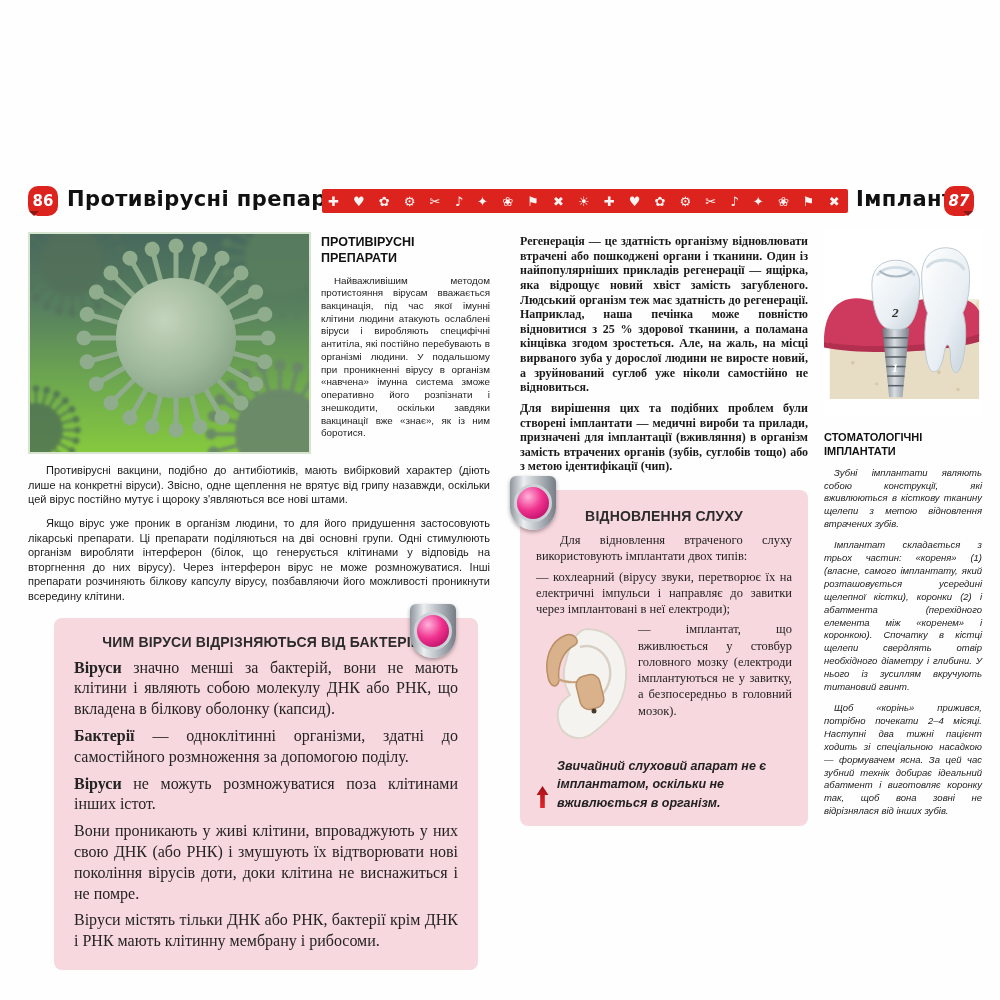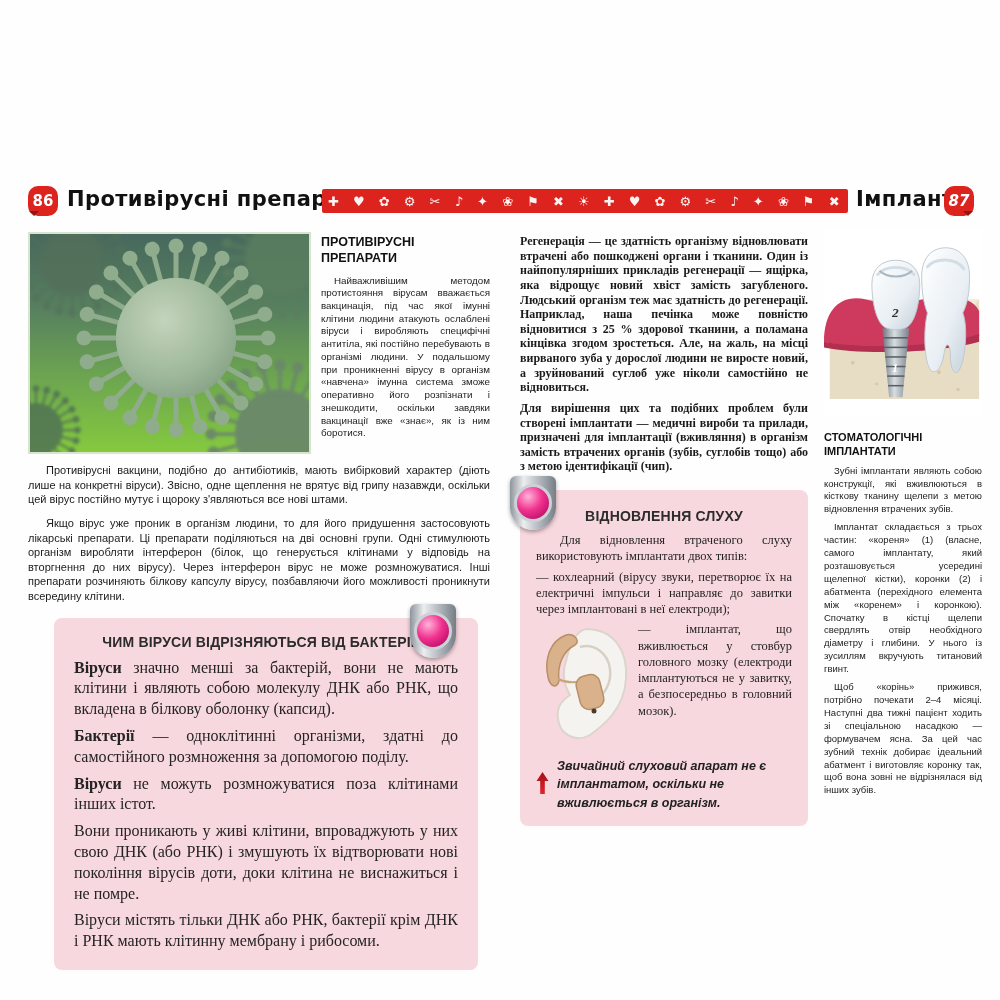--- a/index.html
+++ b/index.html
@@ -49,28 +49,28 @@
   
   .page-right{position:absolute;left:520px;top:228px;width:462px;display:flex;gap:16px;}
   .main-col{width:288px;flex:none;}
   .serif-bold{font-family:"Liberation Serif",serif;font-weight:bold;color:#1a1a1a;
               font-size:12px;line-height:1.22;text-align:justify;margin:6px 0 0 0;}
   .infobox-right{margin-top:16px;padding:18px 16px 14px 16px;}
   .infobox-right .serif{font-size:12.5px;line-height:1.3;margin:0 0 4px 0;text-align:justify;}
   .indent{text-indent:24px;}
   .ear-wrap{overflow:hidden;}
   .ear-figure{float:left;width:94px;height:118px;margin:4px 8px 2px 0;}
-  .note{display:flex;gap:8px;margin-top:12px;align-items:center;}
+  .note{display:flex;gap:8px;margin-top:12px;align-items:flex-end;}
   .arrow-icon{flex:none;margin-top:2px;}
   .note-text{margin:0;font-style:italic;font-weight:bold;font-size:12.5px;line-height:1.45;color:#222;}
 
   .side-col-r{width:158px;}
   .tooth-figure{width:158px;height:188px;background:#fff;}
   .side-col-r h3{margin:14px 0 6px 0;font-size:11px;line-height:1.3;color:#111;}
-  .side-col-r p{margin:0 0 5px 0;font-size:9.5px;line-height:1.36;text-align:justify;text-indent:10px;}
+  .side-col-r p{margin:8px 0 5px 0;font-size:9.5px;line-height:1.36;text-align:justify;text-indent:10px;font-style:italic;}
 </style>
 </head>
 <body>
 
 <div class="canvas">
 
   <div class="badge badge-left">
     <span>86</span>
   </div>
   <div class="htitle htitle-left">Противірусні препарати</div>

